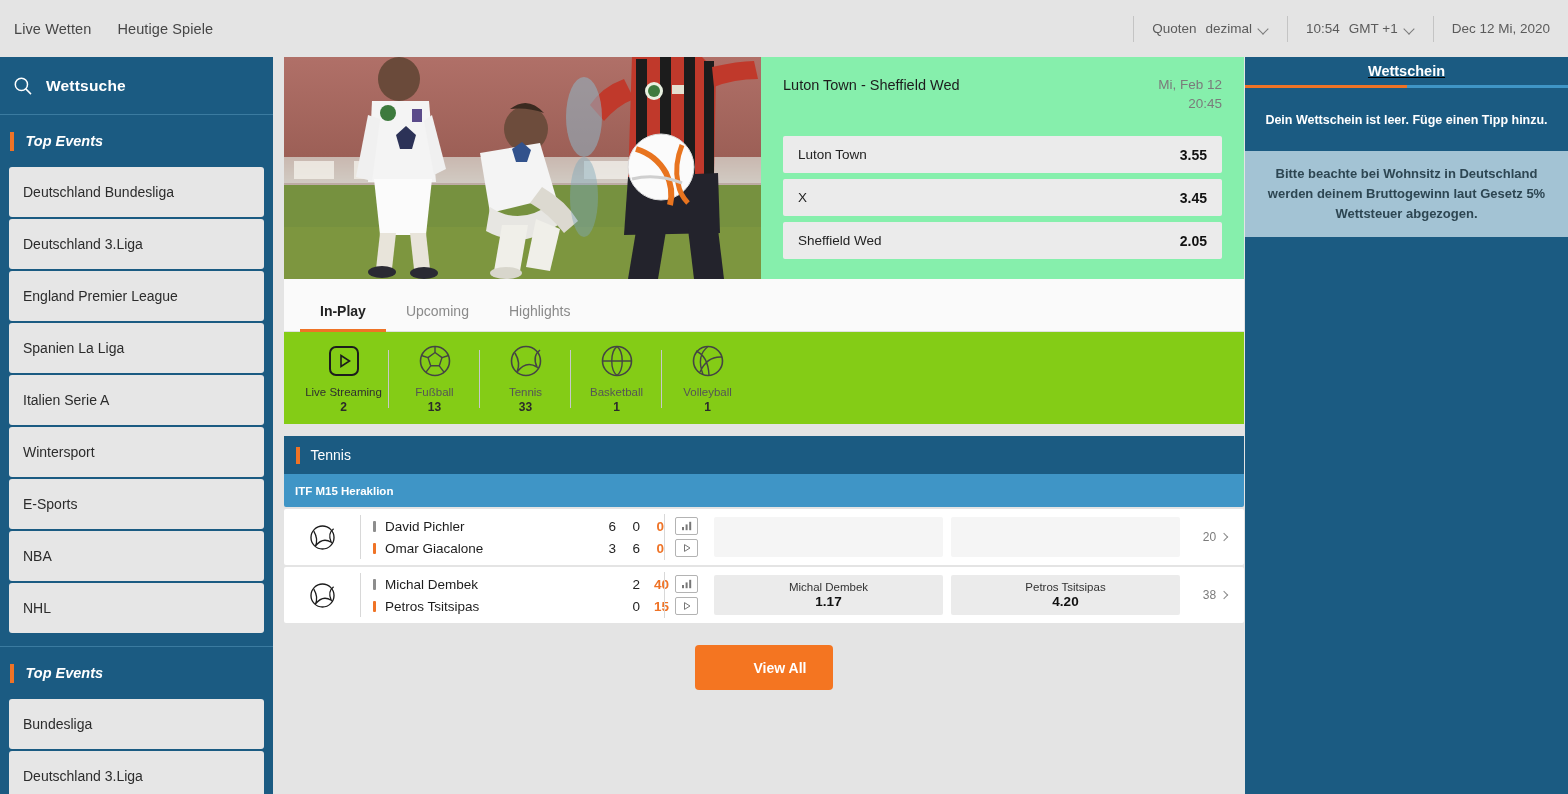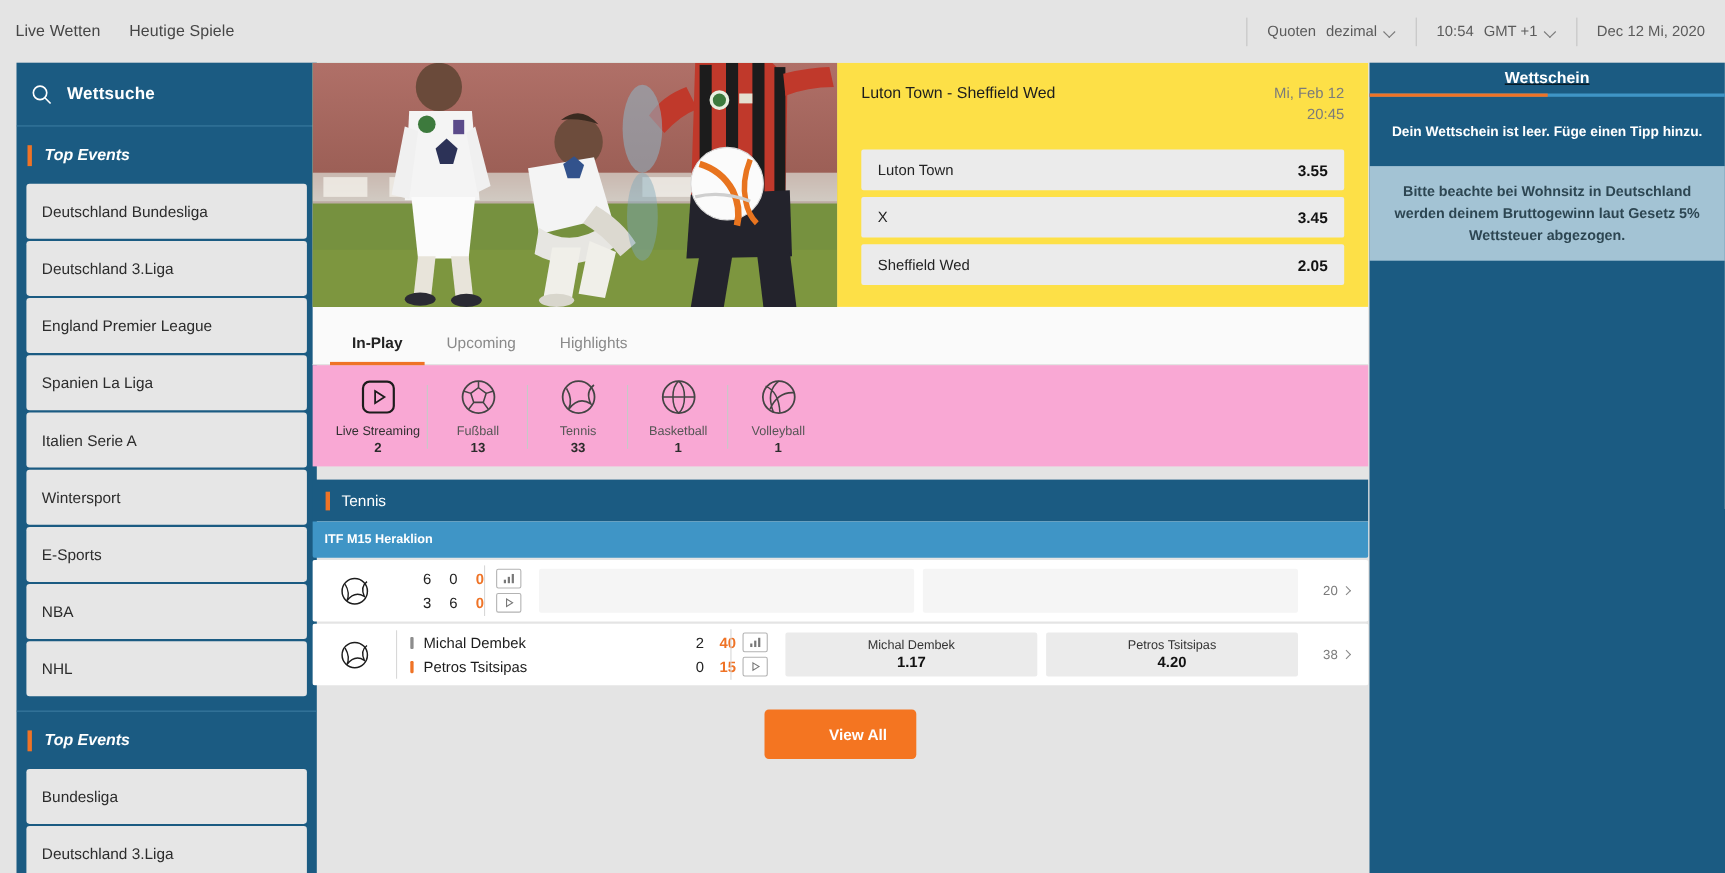--- a/index.html
+++ b/index.html
@@ -39,21 +39,20 @@
     border-right: 1.4px solid #7b7b7b; border-bottom: 1.4px solid #7b7b7b;
     transform: rotate(45deg);
   }
   .tn-label-sp { margin-left: 2px; }
 
   
   .sidebar {
     position: absolute; left: 0; top: 57px; width: 273px; height: 737px;
     background: #1b5b82;
     overflow: hidden;
-    margin-left: 15px;
   }
   .search-row {
     height: 58px; display: flex; align-items: center; gap: 13px;
     padding-left: 13px;
     border-bottom: 1px solid #3b7ba0;
   }
   .search-row svg { display: block; }
   .search-label {
     color: #fff; font-size: 15.5px; font-weight: bold; letter-spacing: .2px;
   }
@@ -81,21 +80,21 @@
   }
   .feature {
     display: flex; background: #fff;
   }
   .feature-img {
     width: 477px; height: 222px; flex: none;
     position: relative; overflow: hidden;
     background: #6f7d48;
   }
   .feature-info {
-    flex: 1; background: #fde047; padding: 18px 22px 14px 22px;
+    flex: 1; background: #86efac; padding: 18px 22px 14px 22px;
     display: flex; flex-direction: column;
   }
   .fi-head { display: flex; justify-content: space-between; align-items: flex-start; }
   .fi-title { font-size: 14.5px; color: #1d1d1d; padding-top: 2px;}
   .fi-date { font-size: 13.5px; color: #7b7b7b; text-align: right; line-height: 19px; }
   .fi-odds { margin-top: 23px; display: flex; flex-direction: column; gap: 6px; }
   .odd-row {
     height: 37px; background: #ebebeb; border-radius: 2px;
     display: flex; align-items: center; justify-content: space-between;
     padding: 0 15px; cursor: pointer;
@@ -112,21 +111,21 @@
     padding: 0 20px 12px 20px; font-size: 14px; color: #8a8a8a; cursor: pointer;
     position: relative;
   }
   .tab.active { color: #232323; font-weight: bold; }
   .tab.active::after {
     content: ""; position: absolute; left: 0; right: 0; bottom: -1px;
     height: 3px; background: #ef7326;
   }
 
   .sports {
-    background: #f9a8d4; height: 92px;
+    background: #84cc16; height: 92px;
     display: flex; align-items: center; padding-left: 14px;
   }
   .sport {
     width: 91px; display: flex; flex-direction: column; align-items: center;
     gap: 2px; cursor: pointer; position: relative;
   }
   .sport + .sport::before {
     content: ""; position: absolute; left: -1px; top: 8px;
     width: 1px; height: 58px; background: #c8c8c8;
   }
@@ -450,20 +449,30 @@
     <span class="league-text">ITF M15 Heraklion</span>
   </div>
 
   <div class="match">
     <div class="m-sport-icon">
       <svg width="27" height="27" viewBox="0 0 34 34" fill="none">
         <circle cx="17" cy="17" r="14.5" stroke="#1c1c1c" stroke-width="1.7"></circle>
         <path d="M6 9 q6 10 2 19 q9 -12 20 -5 q-5 -11 3 -17" stroke="#1c1c1c" stroke-width="1.6" fill="none"></path>
       </svg>
     </div>
+    <div class="m-teams">
+      <div class="m-team">
+        <span class="serve-dot"></span>
+        <span class="m-team-name">David Pichler</span>
+      </div>
+      <div class="m-team">
+        <span class="serve-dot on"></span>
+        <span class="m-team-name">Omar Giacalone</span>
+      </div>
+    </div>
     <div class="m-scores">
       <div class="score-line">
         <span class="sc">6</span>
         <span class="sc">0</span>
         <span class="sc pt">0</span>
       </div>
       <div class="score-line">
         <span class="sc">3</span>
         <span class="sc">6</span>
         <span class="sc pt">0</span>

